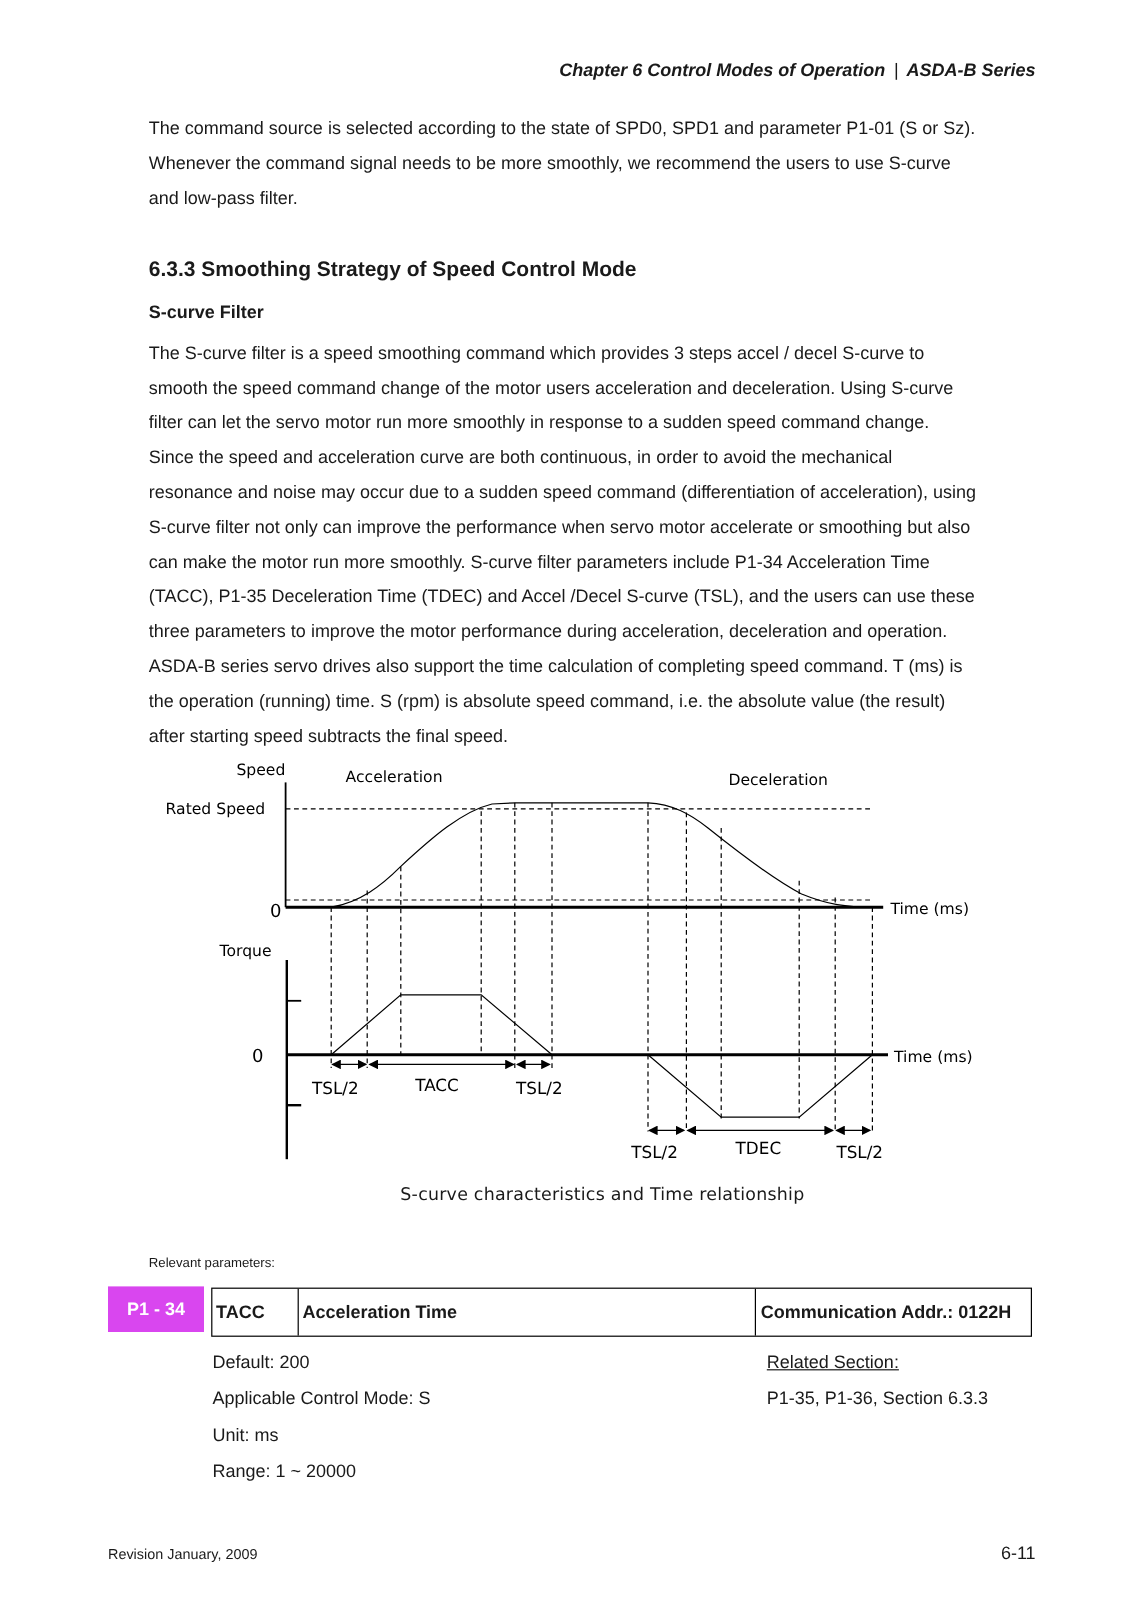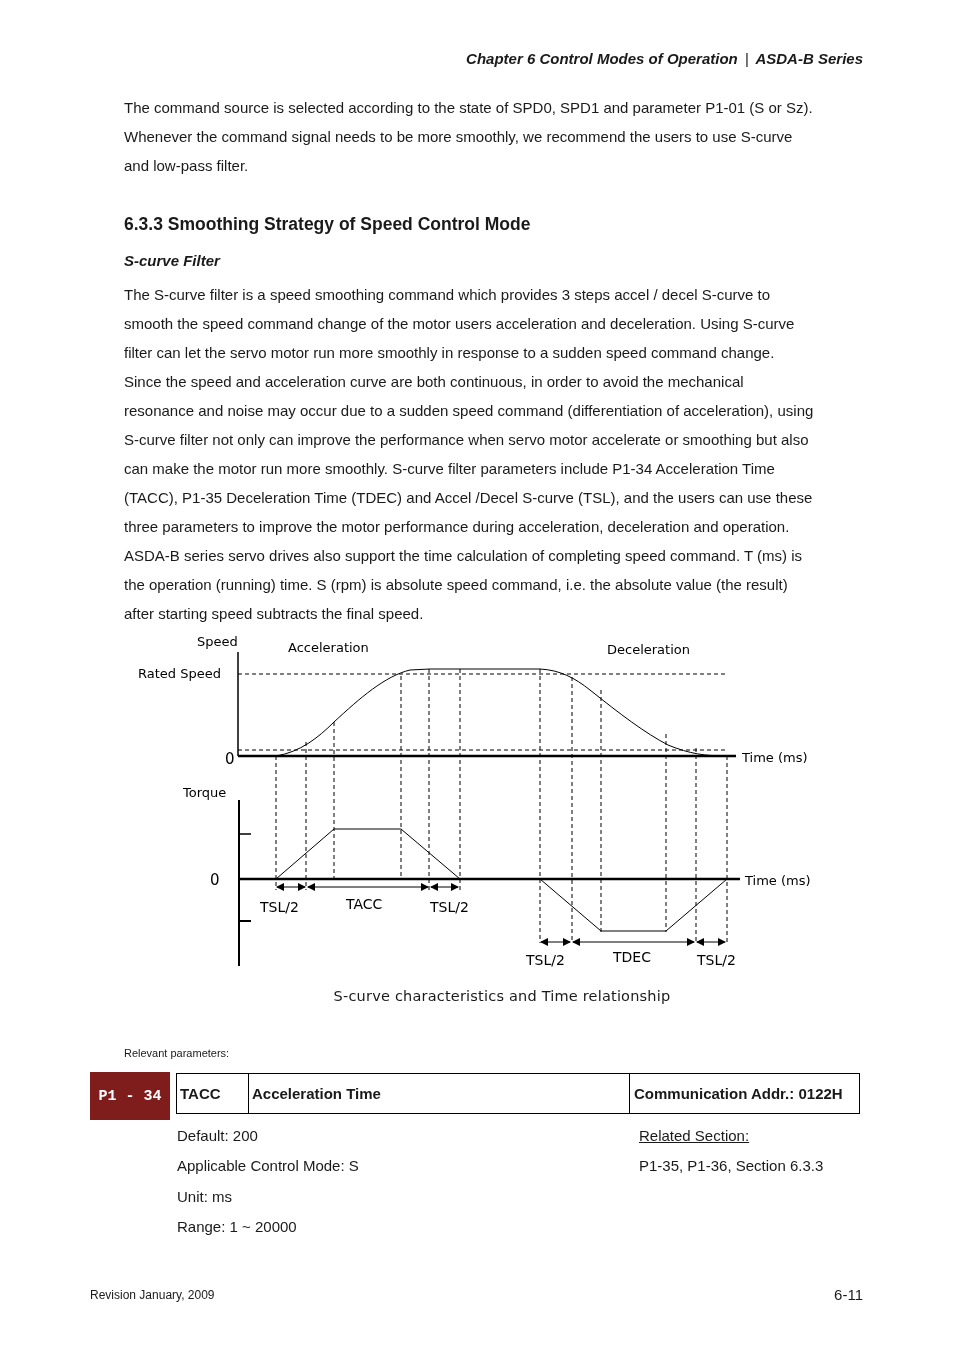--- a/index.html
+++ b/index.html
@@ -2,26 +2,26 @@
 <html><head>
 <meta charset="utf-8">
 <style>
   html, body { margin: 0; padding: 0; background: #ffffff; }
   body { width: 954px; height: 1351px; position: relative; overflow: hidden;
          font-family: "Liberation Sans", sans-serif; color: #1a1a1a; }
   .abs { position: absolute; }
   .header { top: 50px; right: 91px; font-size: 15px; font-weight: bold; font-style: italic; white-space: nowrap; }
   .para { left: 124px; width: 745px; font-size: 15px; line-height: 29px; }
   .section-title { left: 124px; top: 214px; font-size: 17.5px; font-weight: bold; }
-  .subsection-title { left: 124px; top: 252px; font-size: 15px; font-weight: bold; font-style: italic; }
+  .subsection-title { left: 124px; top: 252px; font-size: 15px; font-weight: bold; }
   .fig { left: 0; top: 0; width: 954px; height: 1351px; }
   .caption { left: 0; width: 1004px; top: 988px; text-align: center; font-size: 14.5px; font-family: "DejaVu Sans", sans-serif; letter-spacing: 0.2px; }
   .rel { left: 124px; top: 1047px; font-size: 11px; }
-  .param-id { left: 90px; top: 1072px; width: 80px; height: 48px; background: #7f1d1d; color: #fff;
-              font-weight: bold; font-size: 15px; display: flex; align-items: center; justify-content: center; font-family: Liberation Mono, monospace; }
+  .param-id { left: 90px; top: 1072px; width: 80px; height: 38px; background: #d946ef; color: #fff;
+              font-weight: bold; font-size: 15px; display: flex; align-items: center; justify-content: center; }
   .param-table { left: 176px; top: 1073px; width: 684px; height: 41px; border: 1.5px solid #000; box-sizing: border-box;
                  display: flex; font-size: 15px; font-weight: bold; }
   .param-table > div { display: flex; align-items: center; padding-left: 3px; box-sizing: border-box; height: 100%; }
   .c1 { width: 72px; border-right: 1px solid #000; }
   .c2 { width: 381px; border-right: 1px solid #000; }
   .c3 { flex: 1; padding-left: 4px !important; }
   .detail { font-size: 15px; }
   .footer-left { left: 90px; top: 1288px; font-size: 12px; }
   .footer-right { right: 91px; top: 1286px; font-size: 15px; }
   svg text { font-family: "DejaVu Sans", sans-serif; }

